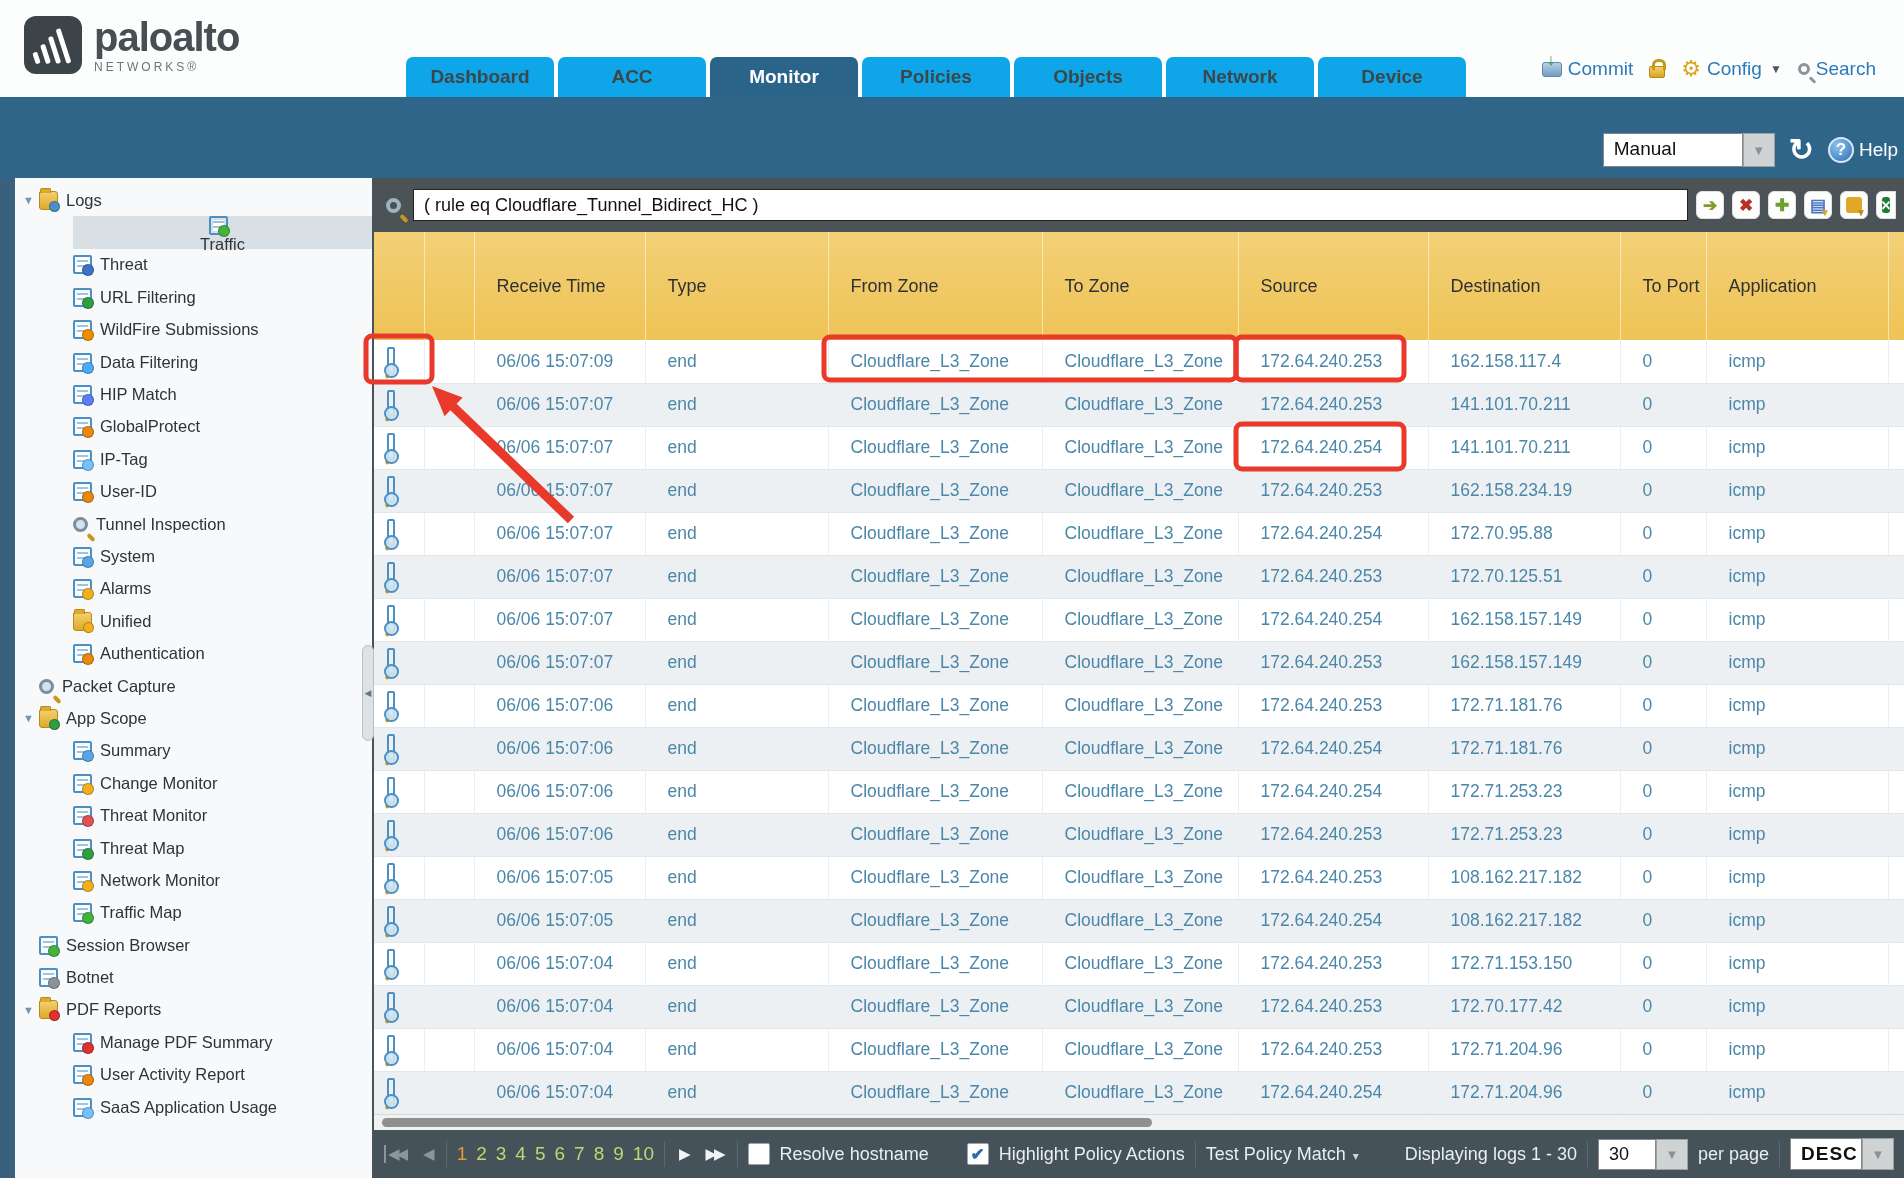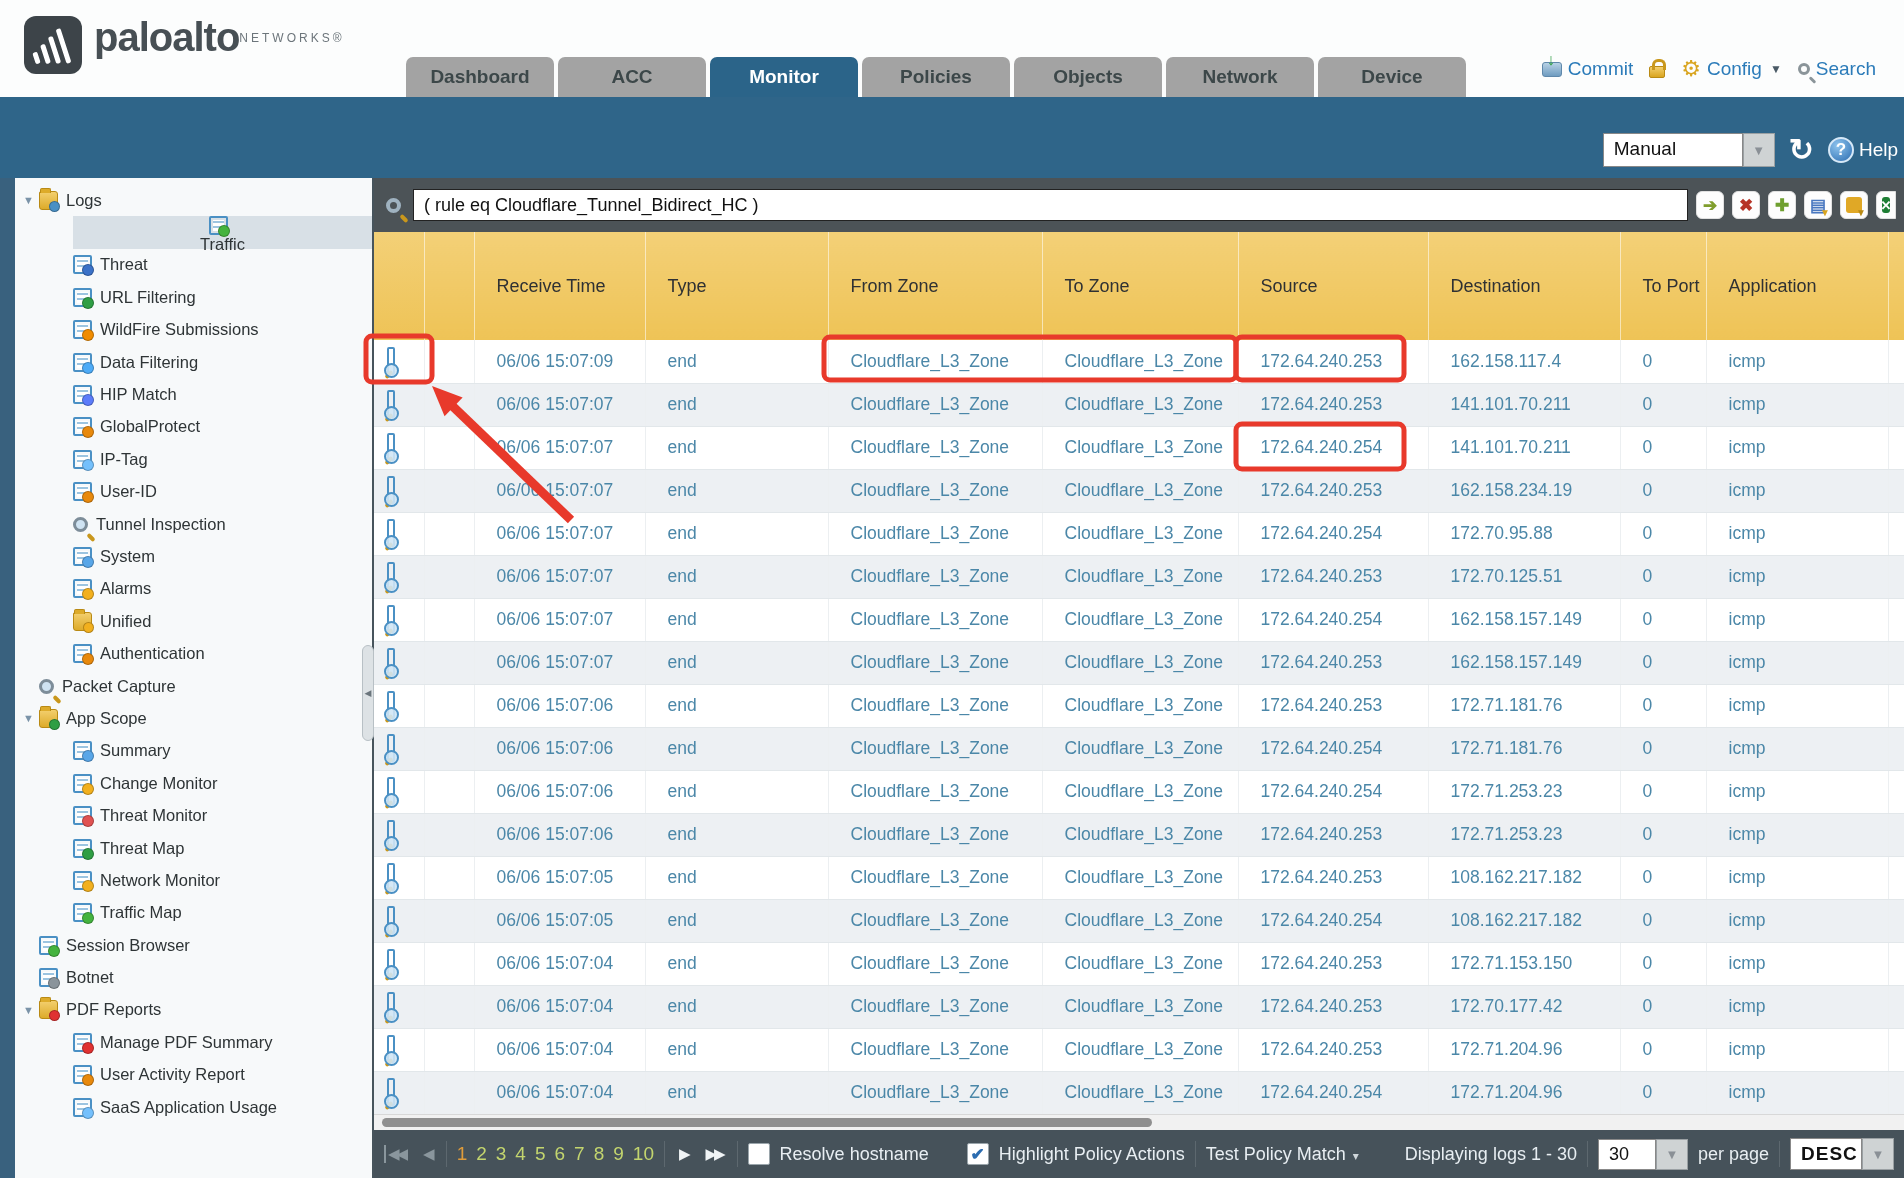--- a/index.html
+++ b/index.html
@@ -8,26 +8,26 @@
 
   
   .app-header { height:97px; background:#fcfdfd; position:relative; }
   .logo { position:absolute; left:24px; top:16px; display:flex; align-items:flex-start; gap:12px; }
   .logo-mark { width:58px; height:58px; background:#3d4449; border-radius:12px; position:relative; overflow:hidden; }
   .logo-mark i { position:absolute; bottom:10px; width:5px; background:#fff; border-radius:2px; transform:rotate(-18deg); }
   .logo-mark i:nth-child(1){ left:10px; height:12px; }
   .logo-mark i:nth-child(2){ left:19px; height:20px; }
   .logo-mark i:nth-child(3){ left:28px; height:28px; }
   .logo-mark i:nth-child(4){ left:37px; height:36px; }
-  .logo-text { display:flex; flex-direction:row; align-items:center; }
+  .logo-text { display:flex; flex-direction:column; align-items:flex-start; }
   .logo-title { font-size:40px; font-weight:bold; color:#474f54; letter-spacing:-1px; line-height:42px; }
   .logo-sub { font-size:12px; color:#6c757b; letter-spacing:3px; margin-top:2px; }
 
   .tabs { position:absolute; left:406px; bottom:0; display:flex; gap:4px; }
-  .tab { width:148px; height:40px; background:#a3a3a3; border-radius:7px 7px 0 0;
+  .tab { width:148px; height:40px; background:#0ea5e9; border-radius:7px 7px 0 0;
          display:flex; align-items:center; justify-content:center;
          font-size:19px; font-weight:bold; color:#3c4749; cursor:pointer; }
   .tab.active { background:#2b6489; color:#fff; }
 
   .header-actions { position:absolute; right:28px; top:58px; display:flex; align-items:center; gap:16px;
                     font-size:19px; color:#2b7bb9; }
   .h-act { display:flex; align-items:center; gap:6px; cursor:pointer;text-align:right; }
   .commit-icon { width:20px; height:15px; background:linear-gradient(#b8d2e6,#6f9cc0); border:1px solid #5f88ab;
                  border-radius:3px; position:relative; }
   .commit-icon::after { content:"↓"; position:absolute; left:4px; top:-12px; color:#2f9e44; font-weight:bold; font-size:16px; }

